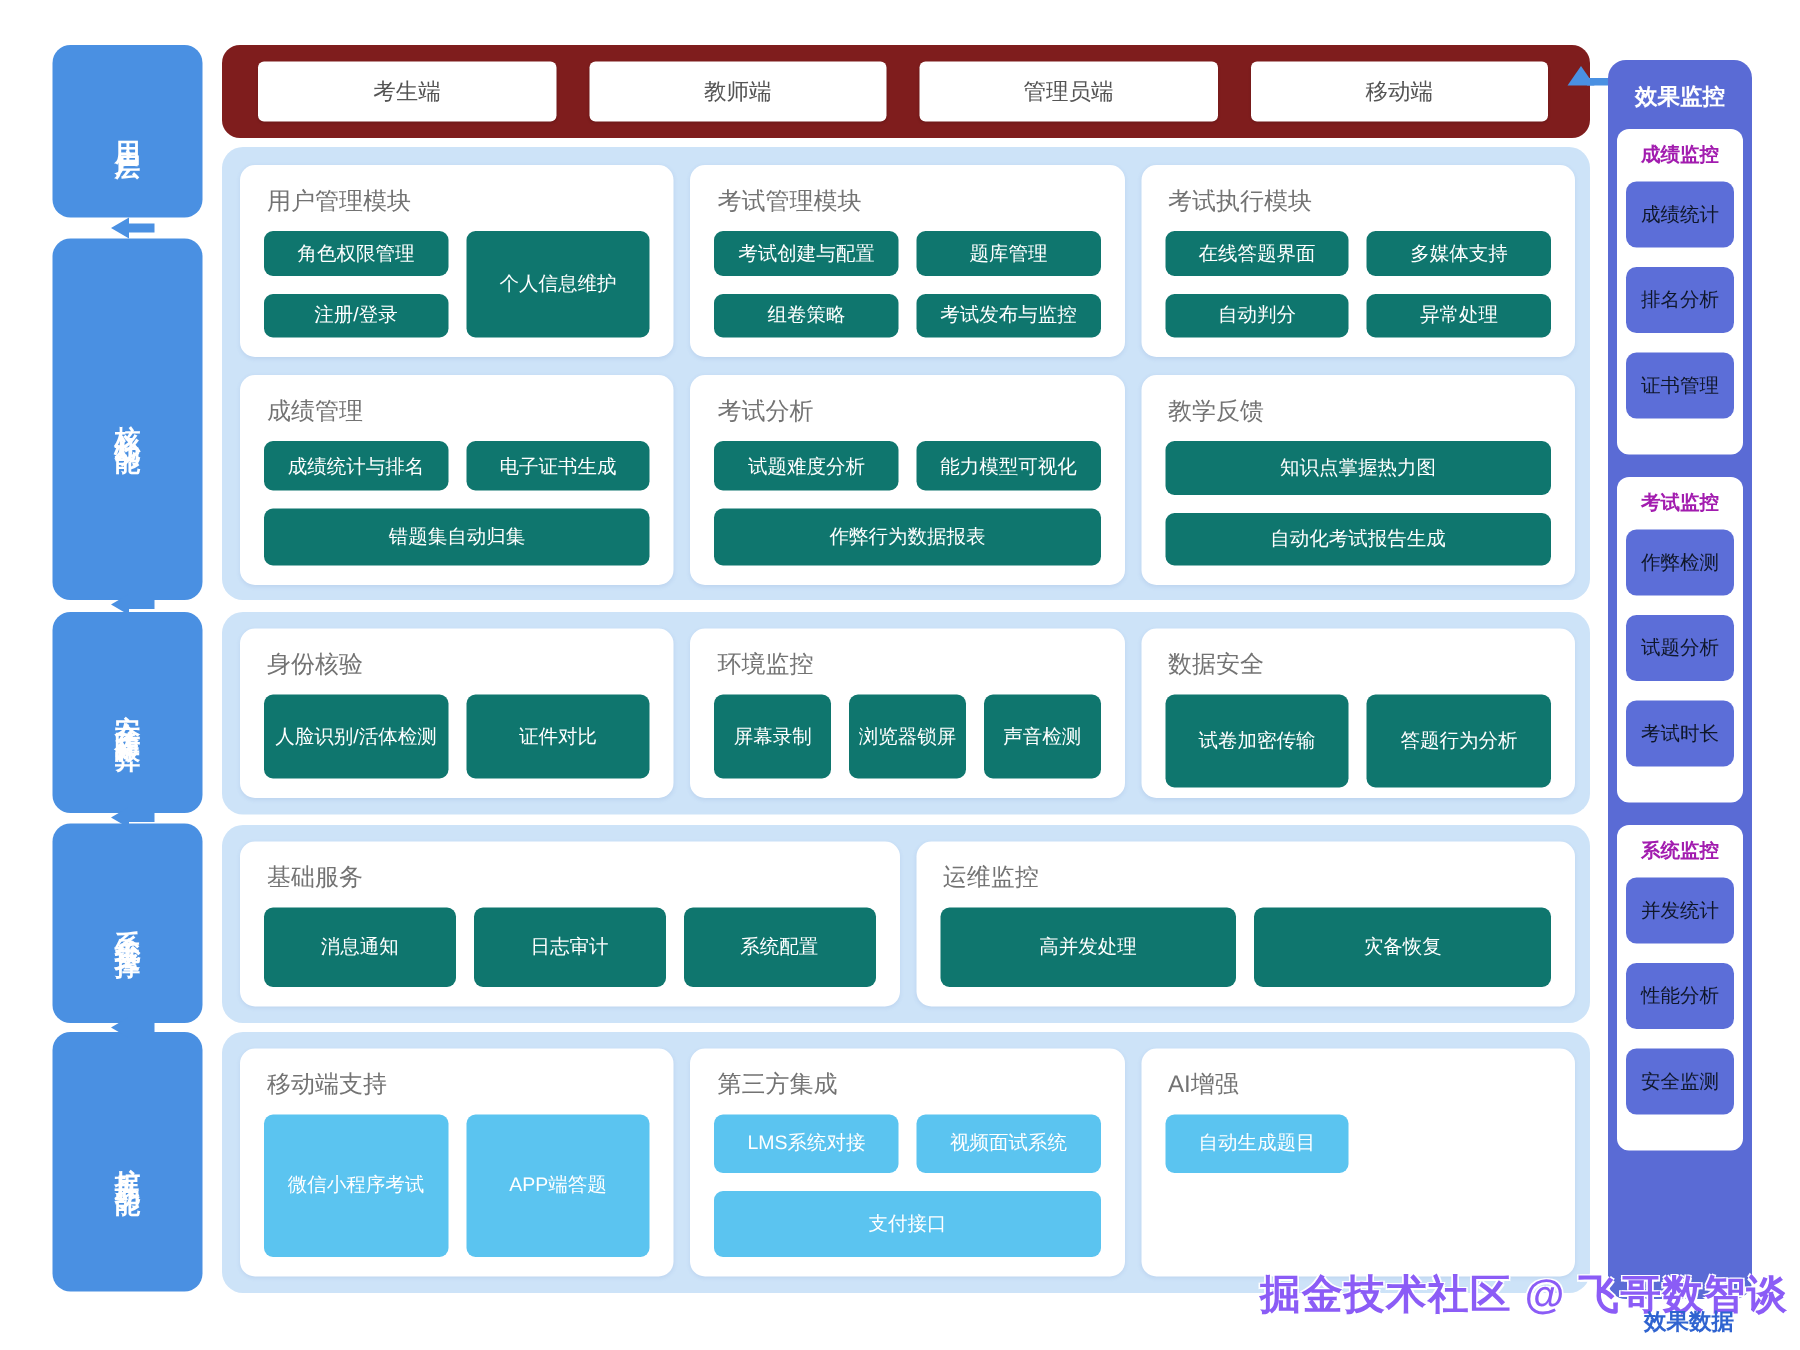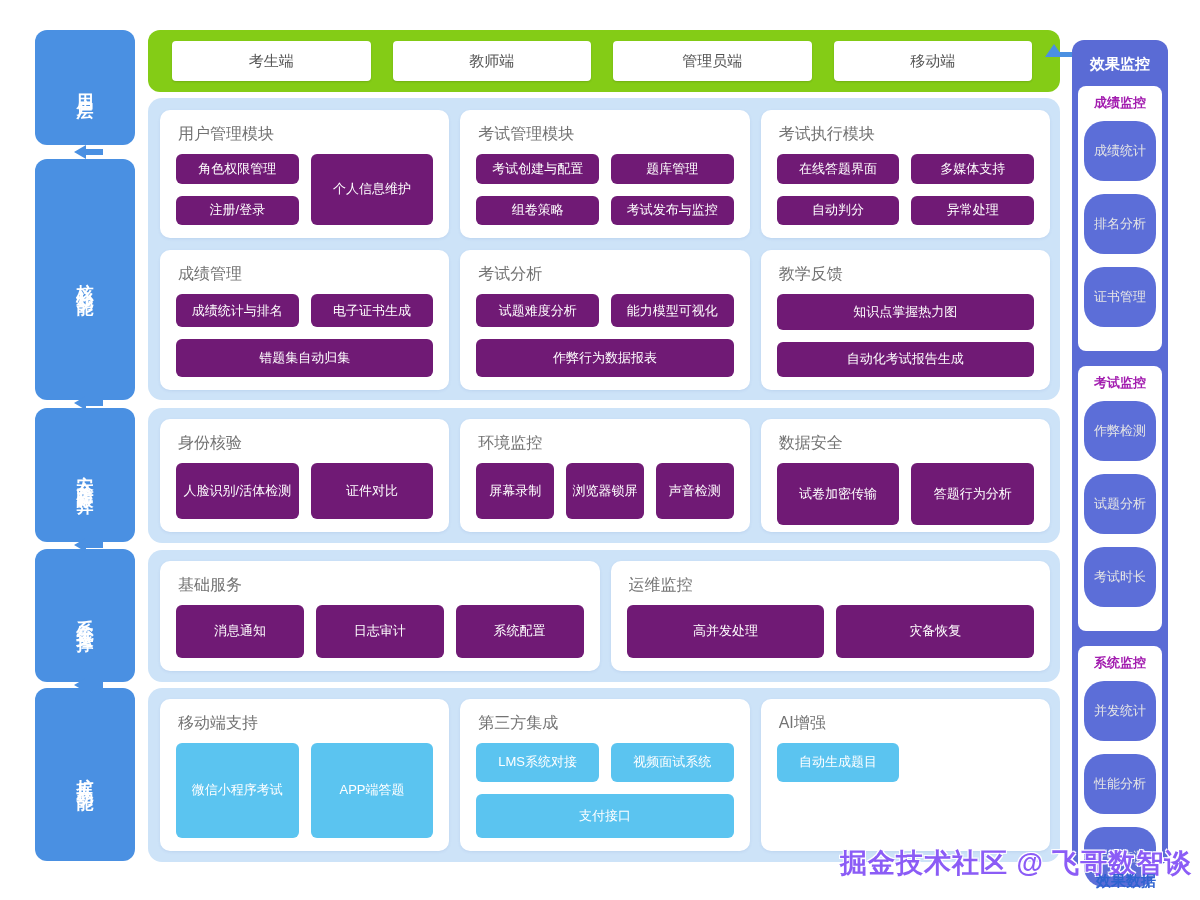--- a/index.html
+++ b/index.html
@@ -16,21 +16,21 @@
   .lb3 { top:408px; height:134px; }
   .lb4 { top:549px; height:133px; }
   .lb5 { top:688px; height:173px; }
   .layer-arrow { position:absolute; left:74px; width:34px; height:14px; z-index:3; }
   .layer-arrow::before { content:""; position:absolute; left:0; top:0; border-top:7px solid transparent;
     border-bottom:7px solid transparent; border-right:12px solid #4A90E2; }
   .layer-arrow::after { content:""; position:absolute; left:11px; top:4px; width:18px; height:6px; background:#4A90E2; }
   .la1 { top:145px; } .la2 { top:396px; } .la3 { top:538px; } .la4 { top:678px; }
 
   
-  .top-bar { position:absolute; left:148px; top:30px; width:912px; height:62px; background:#84cc16;
+  .top-bar { position:absolute; left:148px; top:30px; width:912px; height:62px; background:#7f1d1d;
     border-radius:12px; display:flex; gap:22px; padding:11px 28px 11px 24px; }
   .client-btn { flex:1; background:#fff; border-radius:4px; display:flex; align-items:center; justify-content:center;
     font-size:15px; color:#555; box-shadow:0 1px 2px rgba(0,0,0,.15); }
 
   
   .tr-arrow { position:absolute; left:1045px; top:44px; width:26px; height:20px; }
   .tr-arrow::before { content:""; position:absolute; left:0; top:0; border-left:9px solid transparent;
     border-right:9px solid transparent; border-bottom:13px solid #4A90E2; }
   .tr-arrow::after { content:""; position:absolute; left:13px; top:8px; width:14px; height:5px; background:#4A90E2; }
 
@@ -53,31 +53,31 @@
   .g-2x2 { grid-template-columns:1fr 1fr; grid-template-rows:1fr 1fr; }
   .g-2p1 { grid-template-columns:1fr 1fr; grid-template-rows:1fr 1.12fr; }
   .g-1x2 { grid-template-columns:1fr; grid-template-rows:1fr 1fr; }
   .g-r2  { grid-template-columns:1fr 1fr; grid-template-rows:1fr; }
   .g-r3  { grid-template-columns:1fr 1fr 1fr; grid-template-rows:1fr; }
   .span-rows { grid-row:1/3; grid-column:2; }
   .span-cols { grid-column:1/3; }
   .center-row { align-items:center;border-radius:10px; }
   .center-row .btn { height:62px; }
 
-  .btn { background:#701a75; color:#fff; border-radius:6px; display:flex; align-items:center; justify-content:center;
+  .btn { background:#0f766e; color:#fff; border-radius:6px; display:flex; align-items:center; justify-content:center;
     font-size:13px; text-align:center; padding:3px 4px; line-height:1.25; }
   .btn.sky { background:#5BC4F0; }
 
   
   .monitor { position:absolute; left:1072px; top:40px; width:96px; height:826px; background:#5A6BD5;
     border-radius:12px; }
   .monitor-title { color:#fff; font-weight:bold; font-size:15px; text-align:center; padding:15px 0 12px; }
   .monitor-card { background:#fff; border-radius:8px; margin:0 6px 15px; padding:8px 6px 11px; }
   .monitor-card-title { font-size:13px; font-weight:bold; color:#a21caf; text-align:center; margin-bottom:9px; }
-  .mini-btn { height:60px; background:#5C6ED8; border-radius:20px; color:#e5e5e5; font-size:13px;
+  .mini-btn { height:44px; background:#5C6ED8; border-radius:7px; color:#0f172a; font-size:13px;
     display:flex; align-items:center; justify-content:center; margin-bottom:13px; }
   .mini-btn:last-child { margin-bottom:13px; }
 
   
   .watermark { position:absolute; left:840px; top:845px; font-size:27px; font-weight:bold; color:#8b5cf6;
     white-space:nowrap; letter-spacing:1px; z-index:5;
     text-shadow:1px 1px 0 #fff,-1px -1px 0 #fff,1px -1px 0 #fff,-1px 1px 0 #fff; }
   .monitor-footer { position:absolute; left:1086px; top:872px; width:80px; text-align:center;
     font-size:15px; font-weight:bold; color:#2f63d0; z-index:6; }
 </style>

